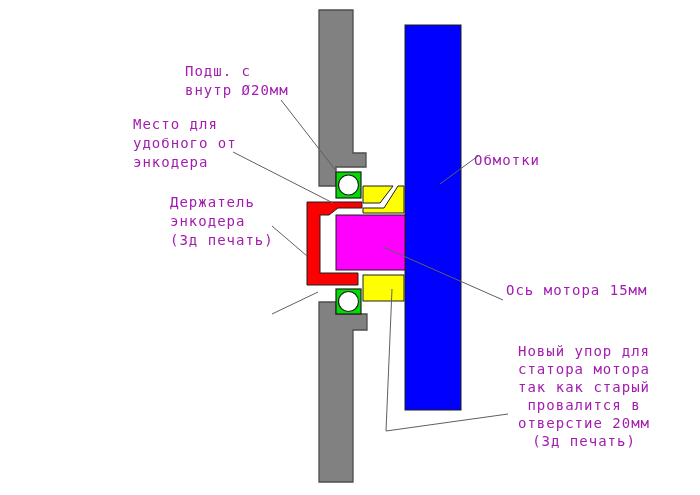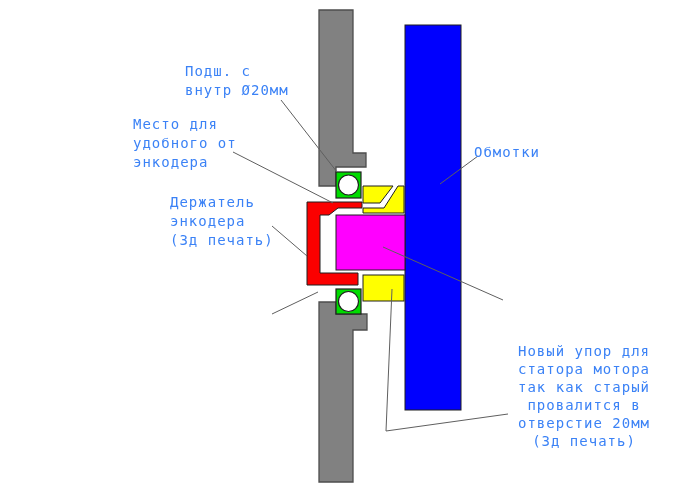--- a/index.html
+++ b/index.html
@@ -9,21 +9,21 @@
     background:#ffffff;
     overflow:hidden;
     font-family:"DejaVu Sans Mono", monospace;
   }
   #drawing{position:absolute;left:0;top:0;}
   .label{
     position:absolute;
     font-size:14px;
     line-height:19px;
     letter-spacing:1px;
-    color:#3b82f6;
+    color:#a21caf;
     white-space:pre-line;
   }
   .label.tight{line-height:18px;}
 </style>
 </head>
 <body>
 
 <div id="canvas">
 
   <svg id="drawing" width="700" height="495" viewBox="0 0 700 495">
@@ -64,22 +64,23 @@
 внутр Ø20мм</div>
 
   <div class="label" style="left:133px;top:115px;">Место для
 удобного от
 энкодера</div>
 
   <div class="label" style="left:170px;top:193px;">Держатель
 энкодера
 (3д печать)</div>
 
-  <div class="label" style="left:474px;top:143px;">Обмотки</div>
+  <div class="label" style="left:474px;top:151px;">Обмотки</div>
 
+  <div class="label" style="left:506px;top:281px;">Ось мотора 15мм</div>
 
 
   <div class="label tight" style="left:518px;top:342px;text-align:center;">Новый упор для
 статора мотора
 так как старый
 провалится в
 отверстие 20мм
 (3д печать)</div>
 
 </div>

